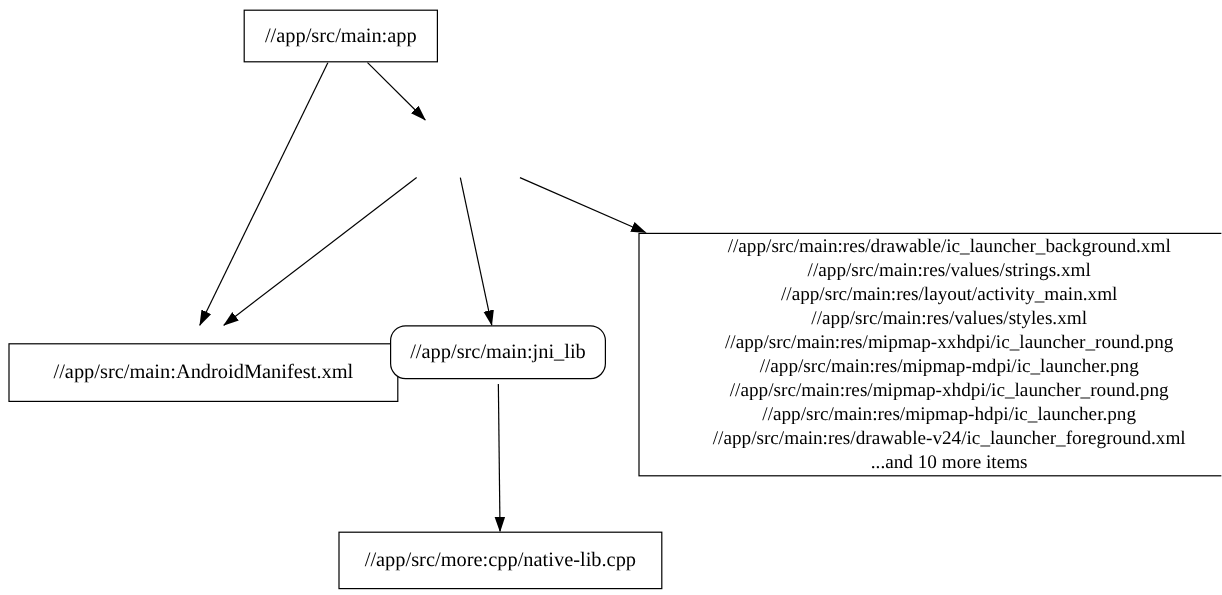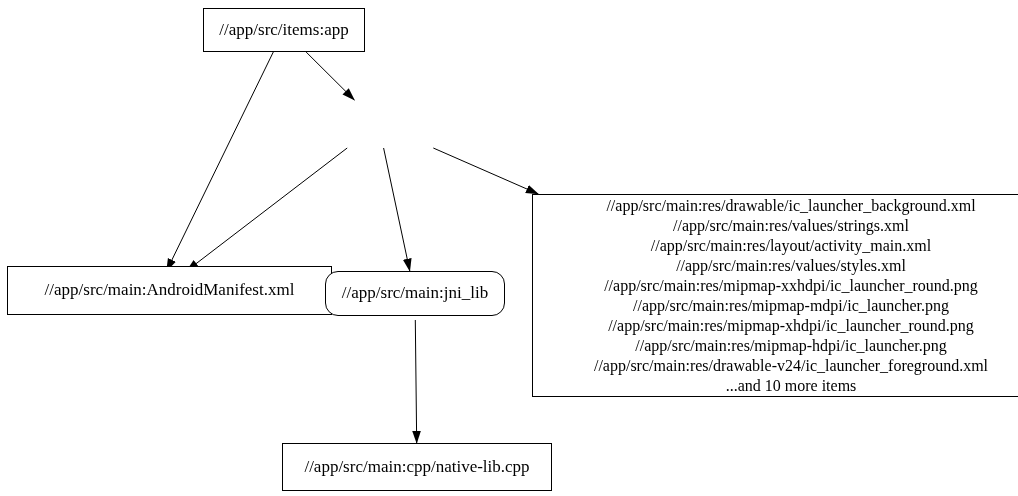--- a/index.html
+++ b/index.html
@@ -31,21 +31,21 @@
     display: flex;
     align-items: center;
     justify-content: center;
     text-align: center;
     font-size: 17px;
     line-height: 1.18;
     white-space: pre-line;
   }
   #node-app        { left: 203px; top:   8px; width: 162px; height: 44px; }
   #node-lib        { left: 302px; top: 100px; width: 153px; height: 48px; }
-  #node-manifest   { left:   7px; top: 266px; width: 325px; height: 49px; }
+  #node-manifest   { left:   7px; top: 286px; width: 325px; height: 49px; }
   #node-jni_lib    { left: 325px; top: 271px; width: 180px; height: 45px; border-radius: 13px; }
   #node-resources  { left: 532px; top: 194px; width: 518px; height: 203px;
                      font-size: 16px; line-height: 20px; }
   #node-native_lib { left: 282px; top: 443px; width: 270px; height: 48px; }
   .edge { stroke: #000000; stroke-width: 1; }
 </style>
 </head>
 <body>
 
 <div class="graph-canvas">
@@ -56,32 +56,32 @@
       </marker>
     </defs>
   <line x1="273.3" y1="52.0" x2="166.5" y2="271.0" class="edge" marker-end="url(#arrowhead)"></line>
       <line x1="306.1" y1="52.0" x2="354.4" y2="100.0" class="edge" marker-end="url(#arrowhead)"></line>
       <line x1="347.2" y1="148.0" x2="186.5" y2="271.0" class="edge" marker-end="url(#arrowhead)"></line>
       <line x1="383.6" y1="148.0" x2="409.8" y2="271.0" class="edge" marker-end="url(#arrowhead)"></line>
       <line x1="433.3" y1="148.0" x2="538.3" y2="194.0" class="edge" marker-end="url(#arrowhead)"></line>
       <line x1="415.3" y1="320.0" x2="416.7" y2="443.0" class="edge" marker-end="url(#arrowhead)"></line>
     </svg>
 
-  <div class="node" id="node-app">//app/src/items:app</div>
+  <div class="node" id="node-app">//app/src/main:app</div>
 
 
   <div class="node" id="node-manifest">//app/src/main:AndroidManifest.xml</div>
 
   <div class="node" id="node-jni_lib">//app/src/main:jni_lib</div>
 
   <div class="node" id="node-resources">//app/src/main:res/drawable/ic_launcher_background.xml
 //app/src/main:res/values/strings.xml
 //app/src/main:res/layout/activity_main.xml
 //app/src/main:res/values/styles.xml
 //app/src/main:res/mipmap-xxhdpi/ic_launcher_round.png
 //app/src/main:res/mipmap-mdpi/ic_launcher.png
 //app/src/main:res/mipmap-xhdpi/ic_launcher_round.png
 //app/src/main:res/mipmap-hdpi/ic_launcher.png
 //app/src/main:res/drawable-v24/ic_launcher_foreground.xml
 ...and 10 more items</div>
 
-  <div class="node" id="node-native_lib">//app/src/main:cpp/native-lib.cpp</div>
+  <div class="node" id="node-native_lib">//app/src/more:cpp/native-lib.cpp</div>
 </div>
 
 </body></html>

